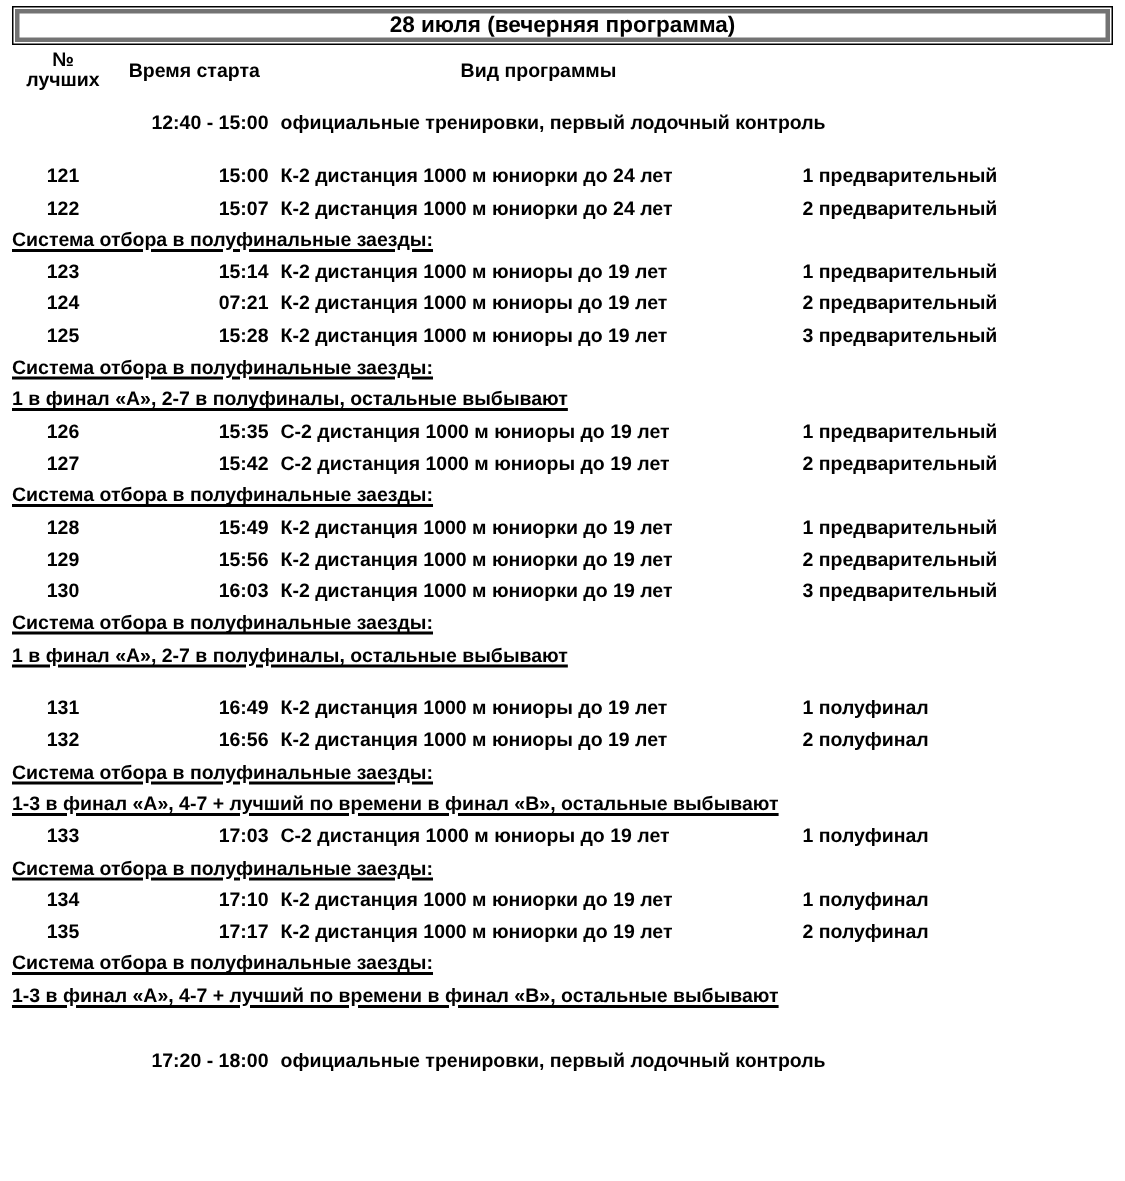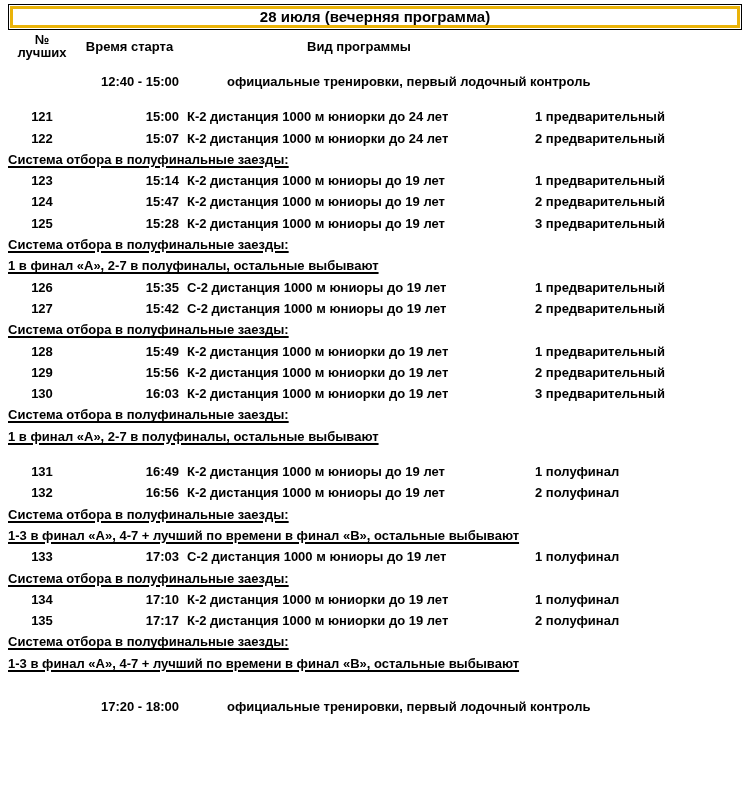--- a/index.html
+++ b/index.html
@@ -8,42 +8,42 @@
     width: 750px; height: 787px;
     color: #000000;
     font-family: "Liberation Sans", "DejaVu Sans", sans-serif;
     overflow: hidden;
   }
   .doc { padding: 4px 8px 0 8px; }
 
   
   .title-box { border: 1px solid #000; padding: 1px; }
   .title-inner {
-    border: 3px solid #eab308;
+    border: 3px solid #737373;
     text-align: center;
     font-weight: bold;
     font-size: 15px;
     line-height: 16px;
   }
 
   .grid-cols {
     display: grid;
     grid-template-columns: 68px 107px 352px 187px;
   }
 
   .header { padding-top: 3px; font-weight: bold; font-size: 13px; align-items: center; }
   .header .h-raceno { text-align: center; line-height: 13px; }
   .header .h-time   { text-align: center; }
   .header .h-program{ text-align: center; }
 
   .row { font-size: 13px; font-weight: bold; line-height: 21.3px; }
   .c1 { text-align: center; }
   .c2 { text-align: right; padding-right: 4px; white-space: nowrap; }
   .c3 { padding-left: 4px; white-space: nowrap; }
-  .c3.wide { grid-column: 3 / 5; margin-left: 40px; }
+  .c3.wide { grid-column: 3 / 5; }
   .c4 { text-align: left; white-space: nowrap; }
 
   .note-row { line-height: 21.3px; font-size: 13px; }
   .note {
     font-weight: bold;
     text-decoration: underline;
     text-decoration-thickness: 1.5px;
     text-underline-offset: 2px;
   }
 
@@ -94,21 +94,21 @@
     <span class="note">Система отбора в полуфинальные заезды:</span>
   </div>
         <div class="row grid-cols">
     <div class="c1">123</div>
     <div class="c2">15:14</div>
     <div class="c3">К-2 дистанция 1000 м юниоры до 19 лет</div>
     <div class="c4">1 предварительный</div>
   </div>
         <div class="row grid-cols">
     <div class="c1">124</div>
-    <div class="c2">15:47</div>
+    <div class="c2">07:21</div>
     <div class="c3">К-2 дистанция 1000 м юниоры до 19 лет</div>
     <div class="c4">2 предварительный</div>
   </div>
         <div class="row grid-cols">
     <div class="c1">125</div>
     <div class="c2">15:28</div>
     <div class="c3">К-2 дистанция 1000 м юниоры до 19 лет</div>
     <div class="c4">3 предварительный</div>
   </div>
         <div class="note-row">

